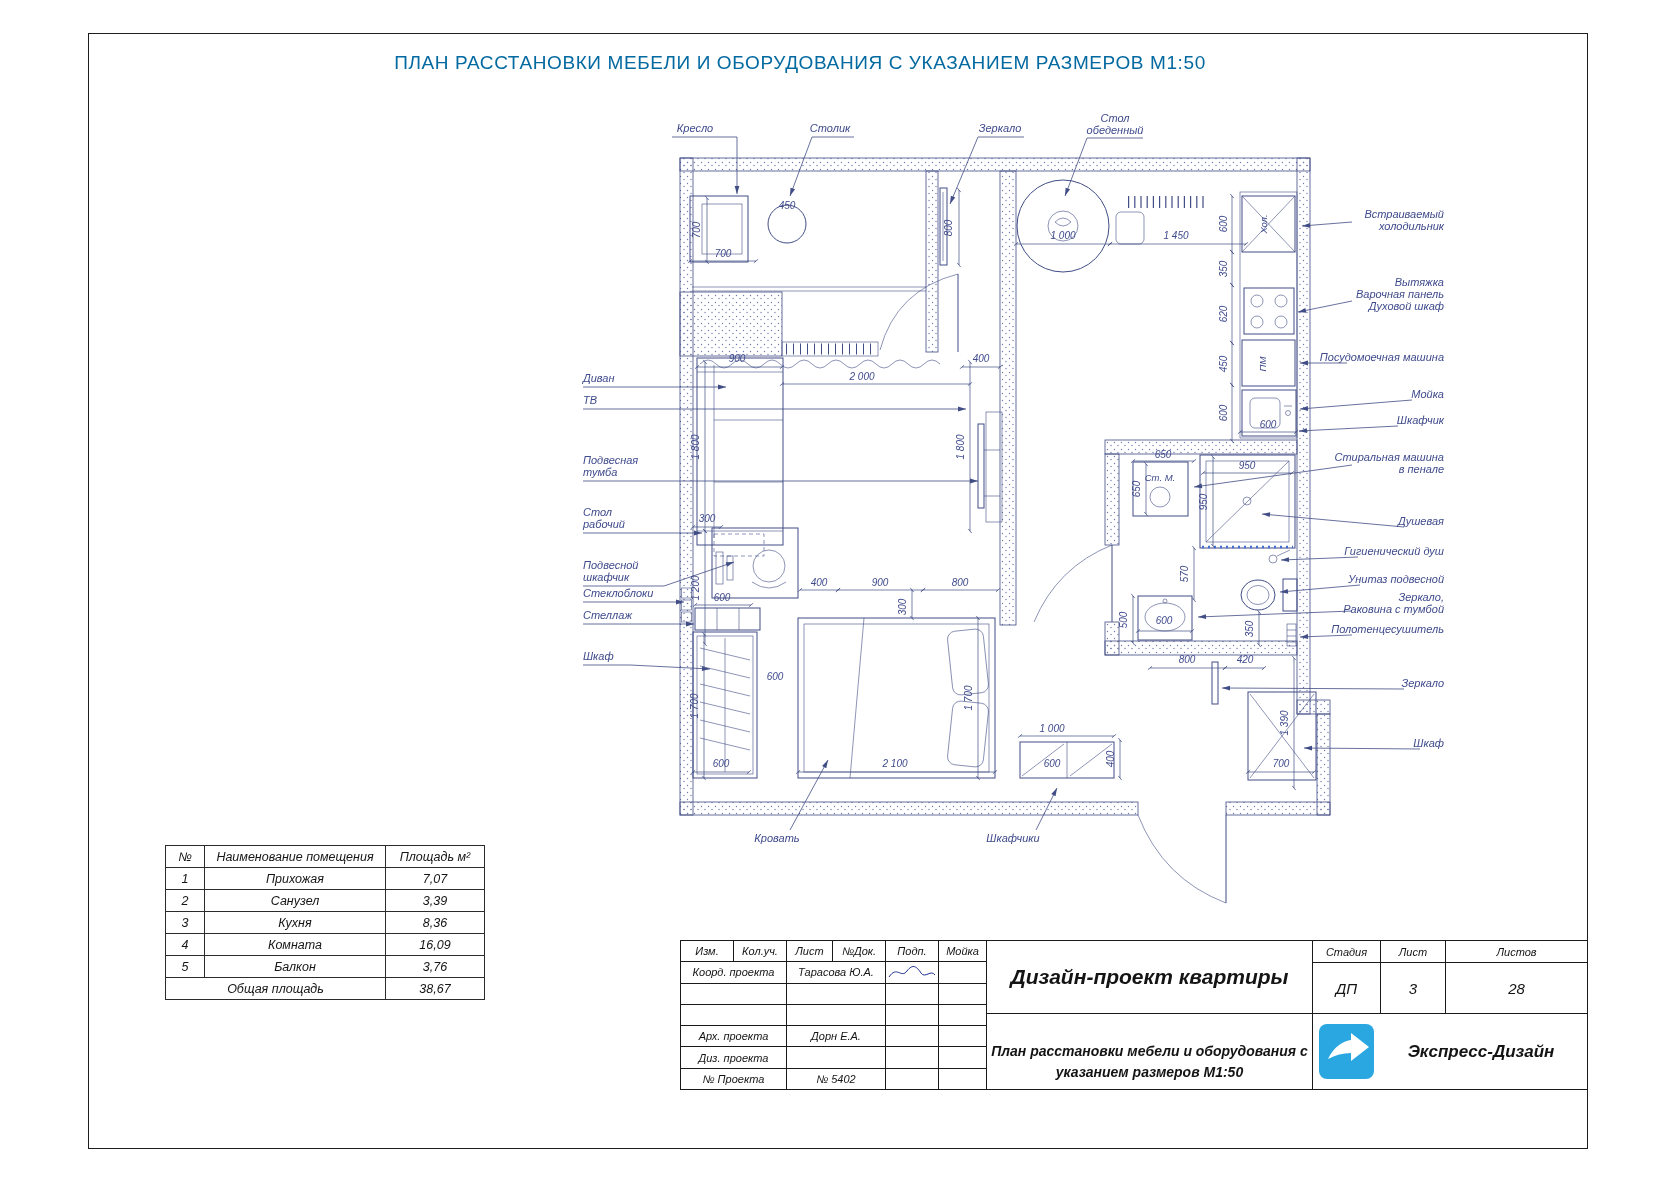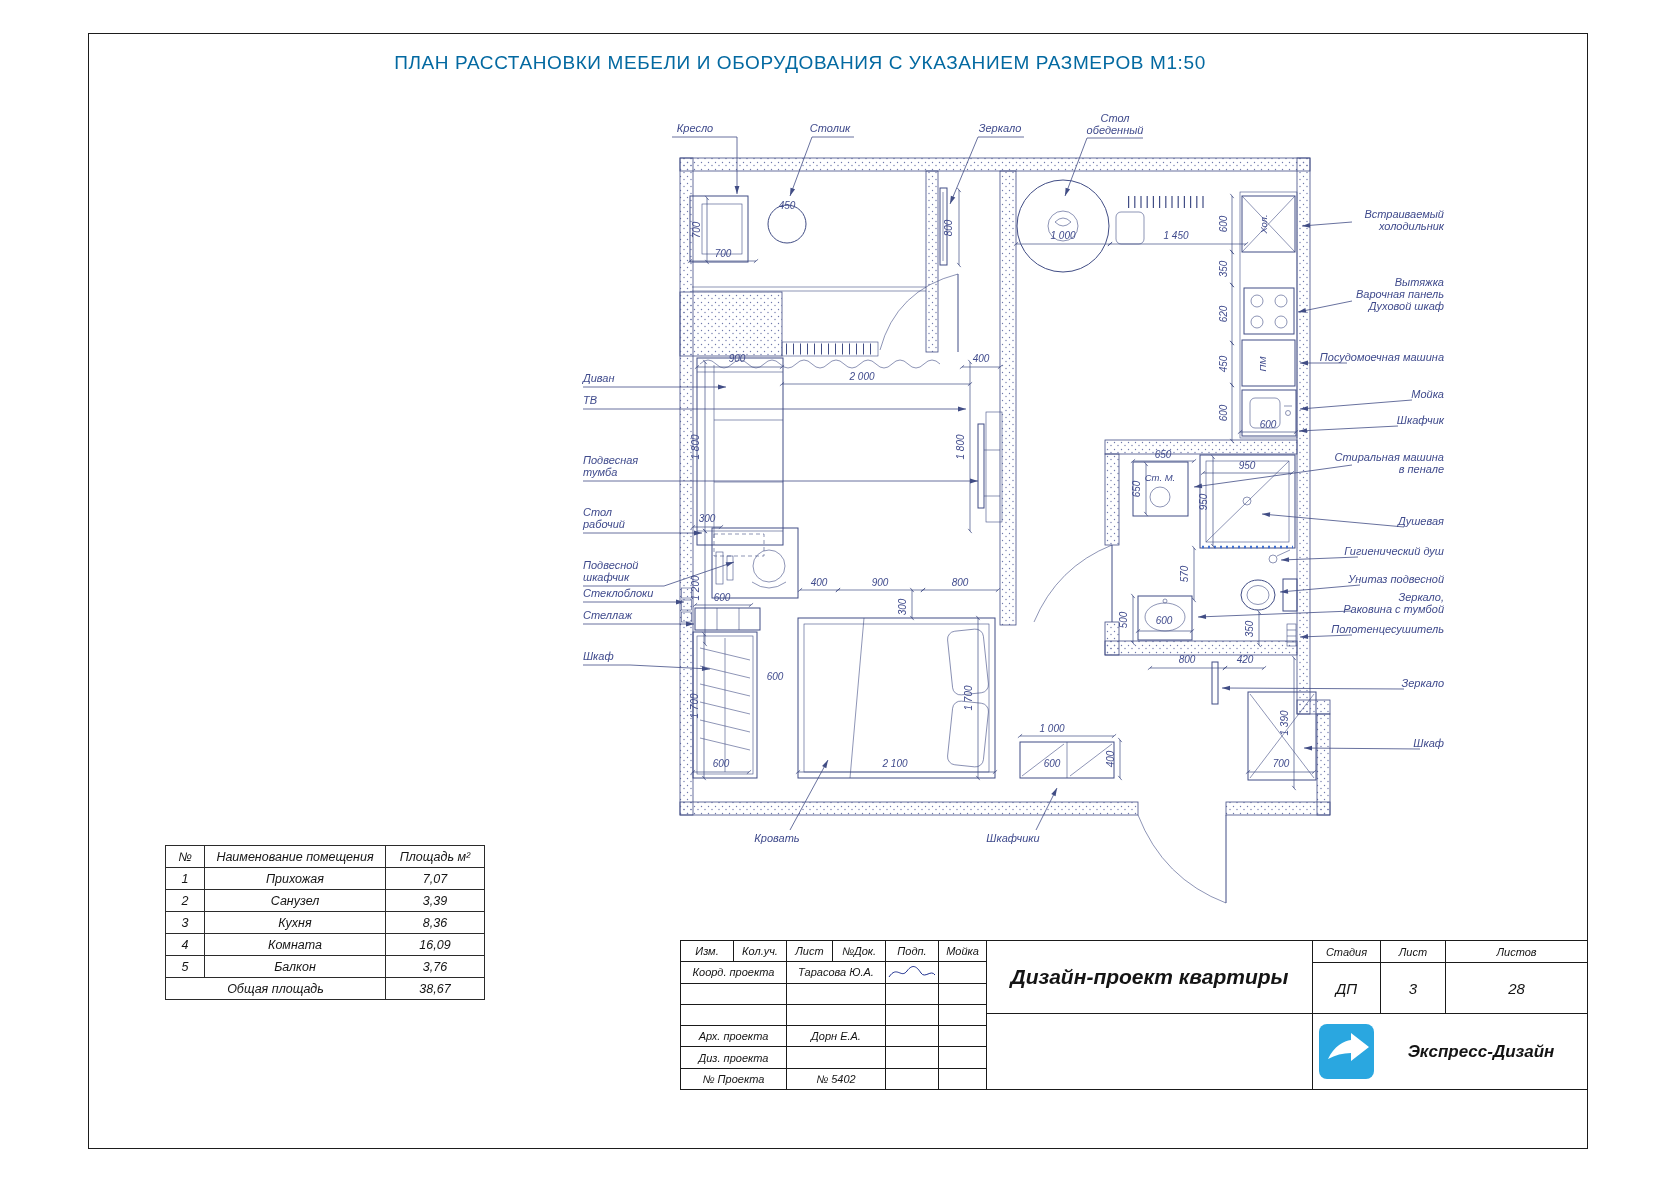--- a/index.html
+++ b/index.html
@@ -506,20 +506,26 @@
       <div class="tbr-row">
         <div class="tc" style="width:106px">№ Проекта</div>
         <div class="tc" style="width:99px">№ 5402</div>
         <div class="tc" style="width:53px"></div>
         <div class="tc" style="width:47px"></div>
       </div>
     </div>
 
     <div class="tbm">
       <div class="tbm-top">Дизайн-проект квартиры</div>
+      <div class="tbm-bot">
+        <div>
+          <span>План расстановки мебели и оборудования с</span><br>
+          <span>указанием размеров  М1:50</span>
+        </div>
+      </div>
     </div>
 
     <div class="tbrt">
       <div class="tbrt-h">
         <div class="tc" style="width:68px">Стадия</div>
         <div class="tc" style="width:65px">Лист</div>
         <div class="tc" style="flex:1">Листов</div>
       </div>
       <div class="tbrt-v">
         <div class="tc stage-val" style="width:68px">ДП</div>

